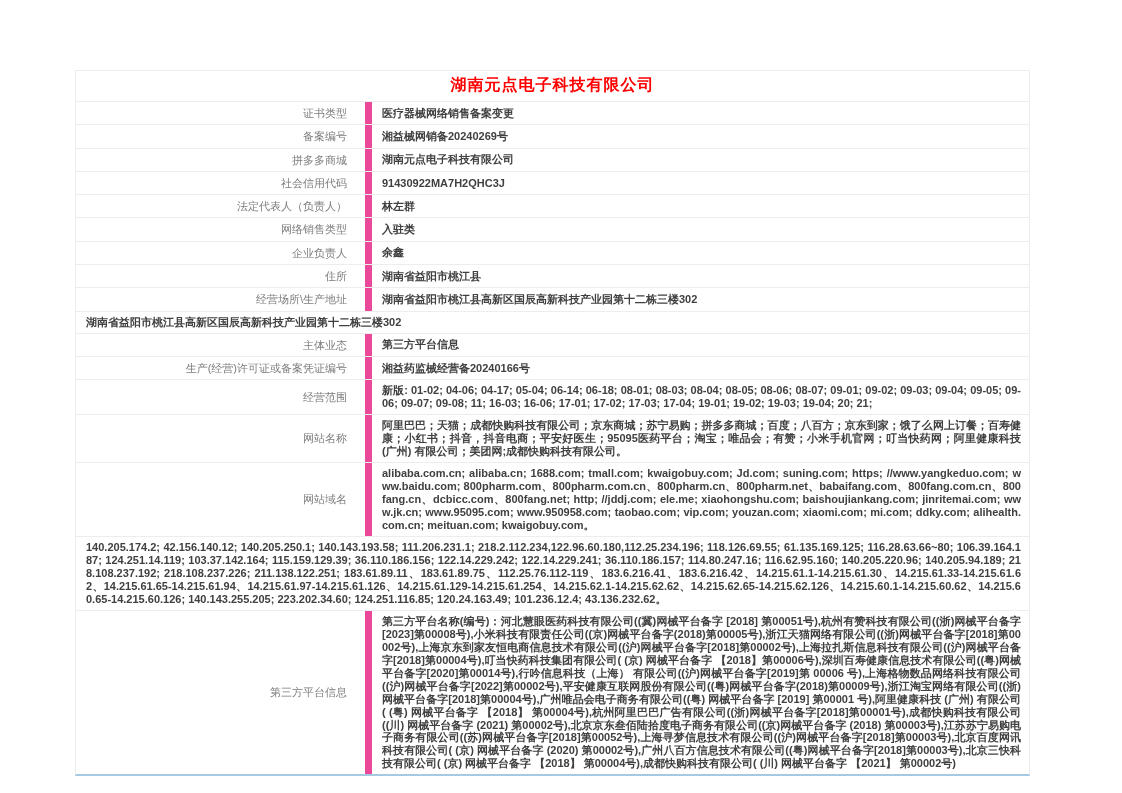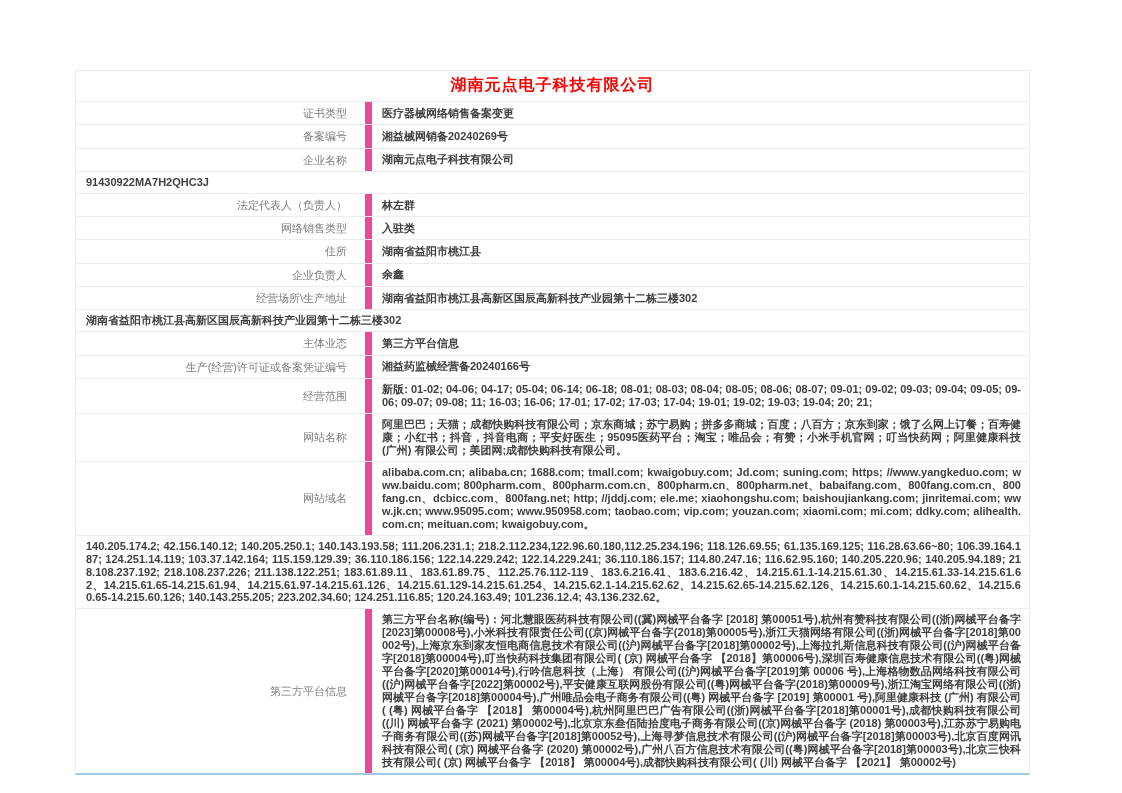--- a/index.html
+++ b/index.html
@@ -73,52 +73,53 @@
         <span class="val nowrap">医疗器械网络销售备案变更</span>
       </div>
   </div>
   <div class="row">
     <div class="cell-label">备案编号</div>
     <div class="cell-value">
         <span class="val nowrap">湘益械网销备20240269号</span>
       </div>
   </div>
   <div class="row">
-    <div class="cell-label">企业名称</div>
+    <div class="cell-label">拼多多商城</div>
     <div class="cell-value">
         <span class="val nowrap">湖南元点电子科技有限公司</span>
       </div>
   </div>
   <div class="row">
+    <div class="cell-label">社会信用代码</div>
     <div class="cell-value">
         <span class="val nowrap">91430922MA7H2QHC3J</span>
       </div>
   </div>
   <div class="row">
     <div class="cell-label">法定代表人（负责人）</div>
     <div class="cell-value">
         <span class="val nowrap">林左群</span>
       </div>
   </div>
   <div class="row">
     <div class="cell-label">网络销售类型</div>
     <div class="cell-value">
         <span class="val nowrap">入驻类</span>
       </div>
   </div>
   <div class="row">
+    <div class="cell-label">企业负责人</div>
+    <div class="cell-value">
+        <span class="val nowrap">余鑫</span>
+      </div>
+  </div>
+  <div class="row">
     <div class="cell-label">住所</div>
     <div class="cell-value">
         <span class="val nowrap">湖南省益阳市桃江县</span>
-      </div>
-  </div>
-  <div class="row">
-    <div class="cell-label">企业负责人</div>
-    <div class="cell-value">
-        <span class="val nowrap">余鑫</span>
       </div>
   </div>
   <div class="row">
     <div class="cell-label">经营场所\生产地址</div>
     <div class="cell-value">
         <span class="val nowrap">湖南省益阳市桃江县高新区国辰高新科技产业园第十二栋三楼302</span>
       </div>
   </div>
   <div class="row">
     <div class="cell-value">

